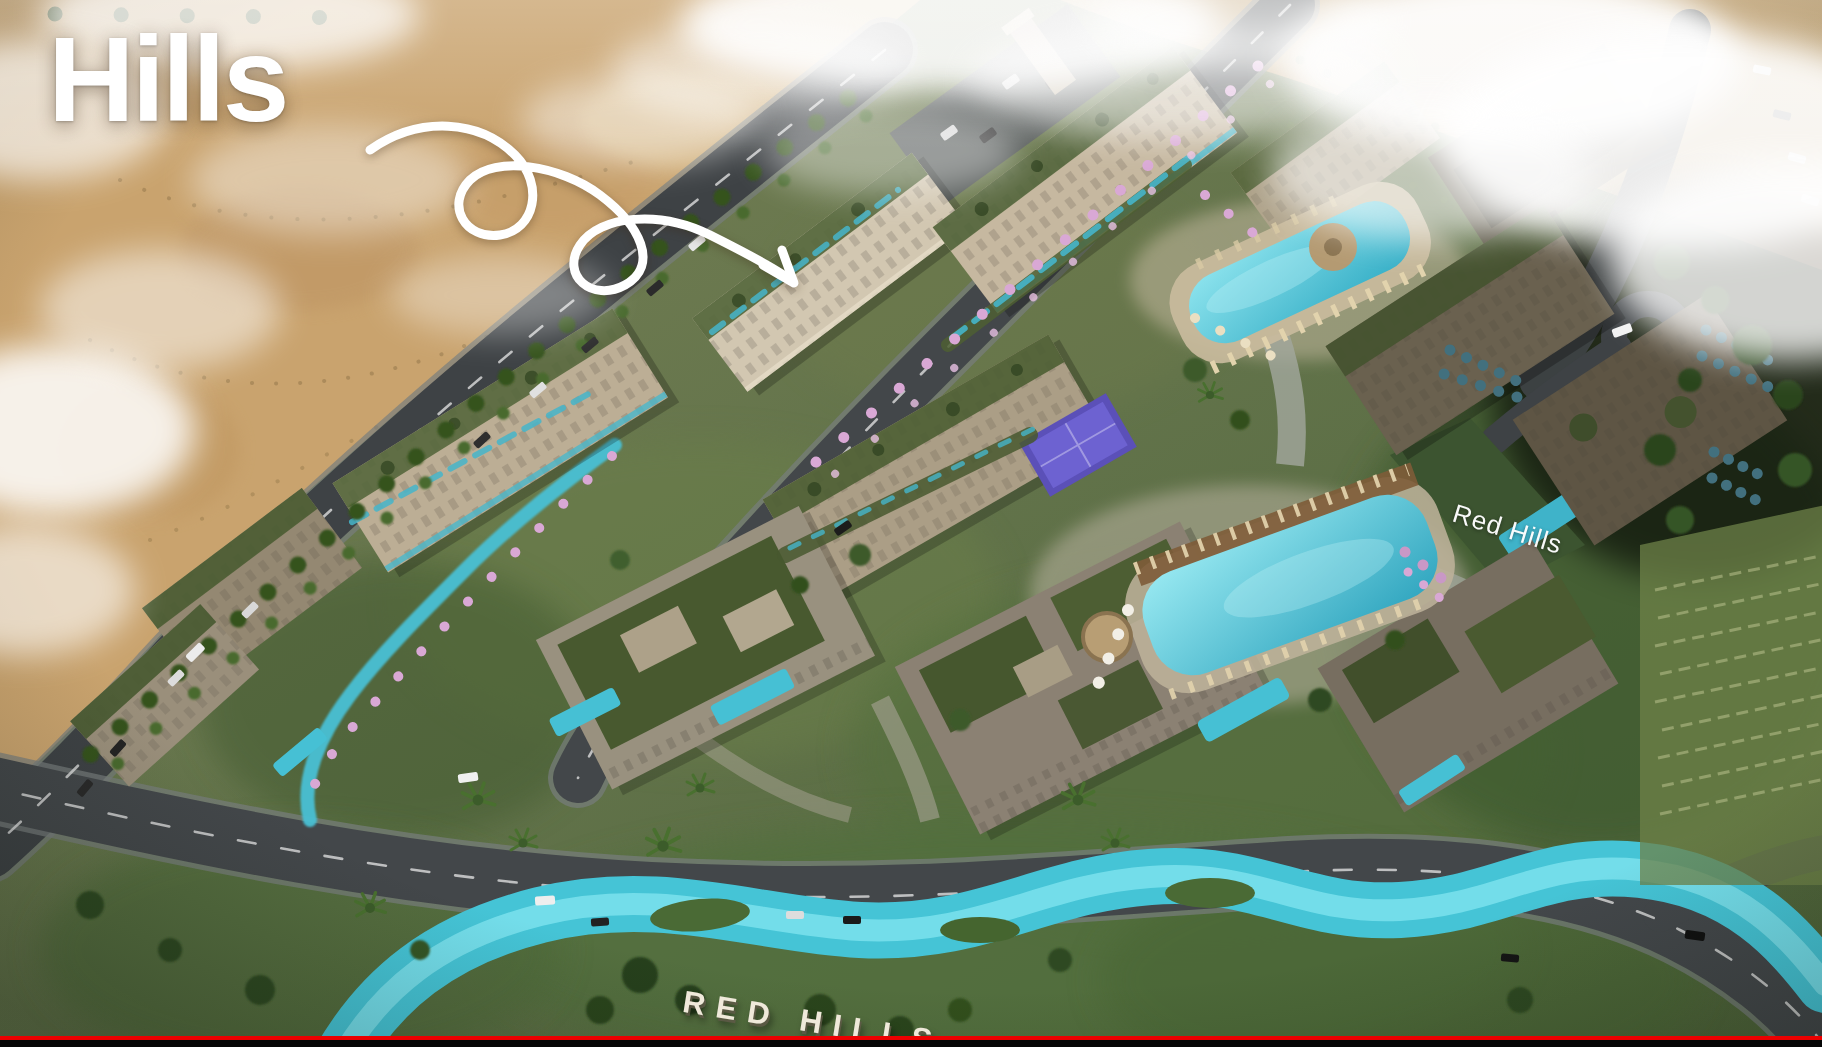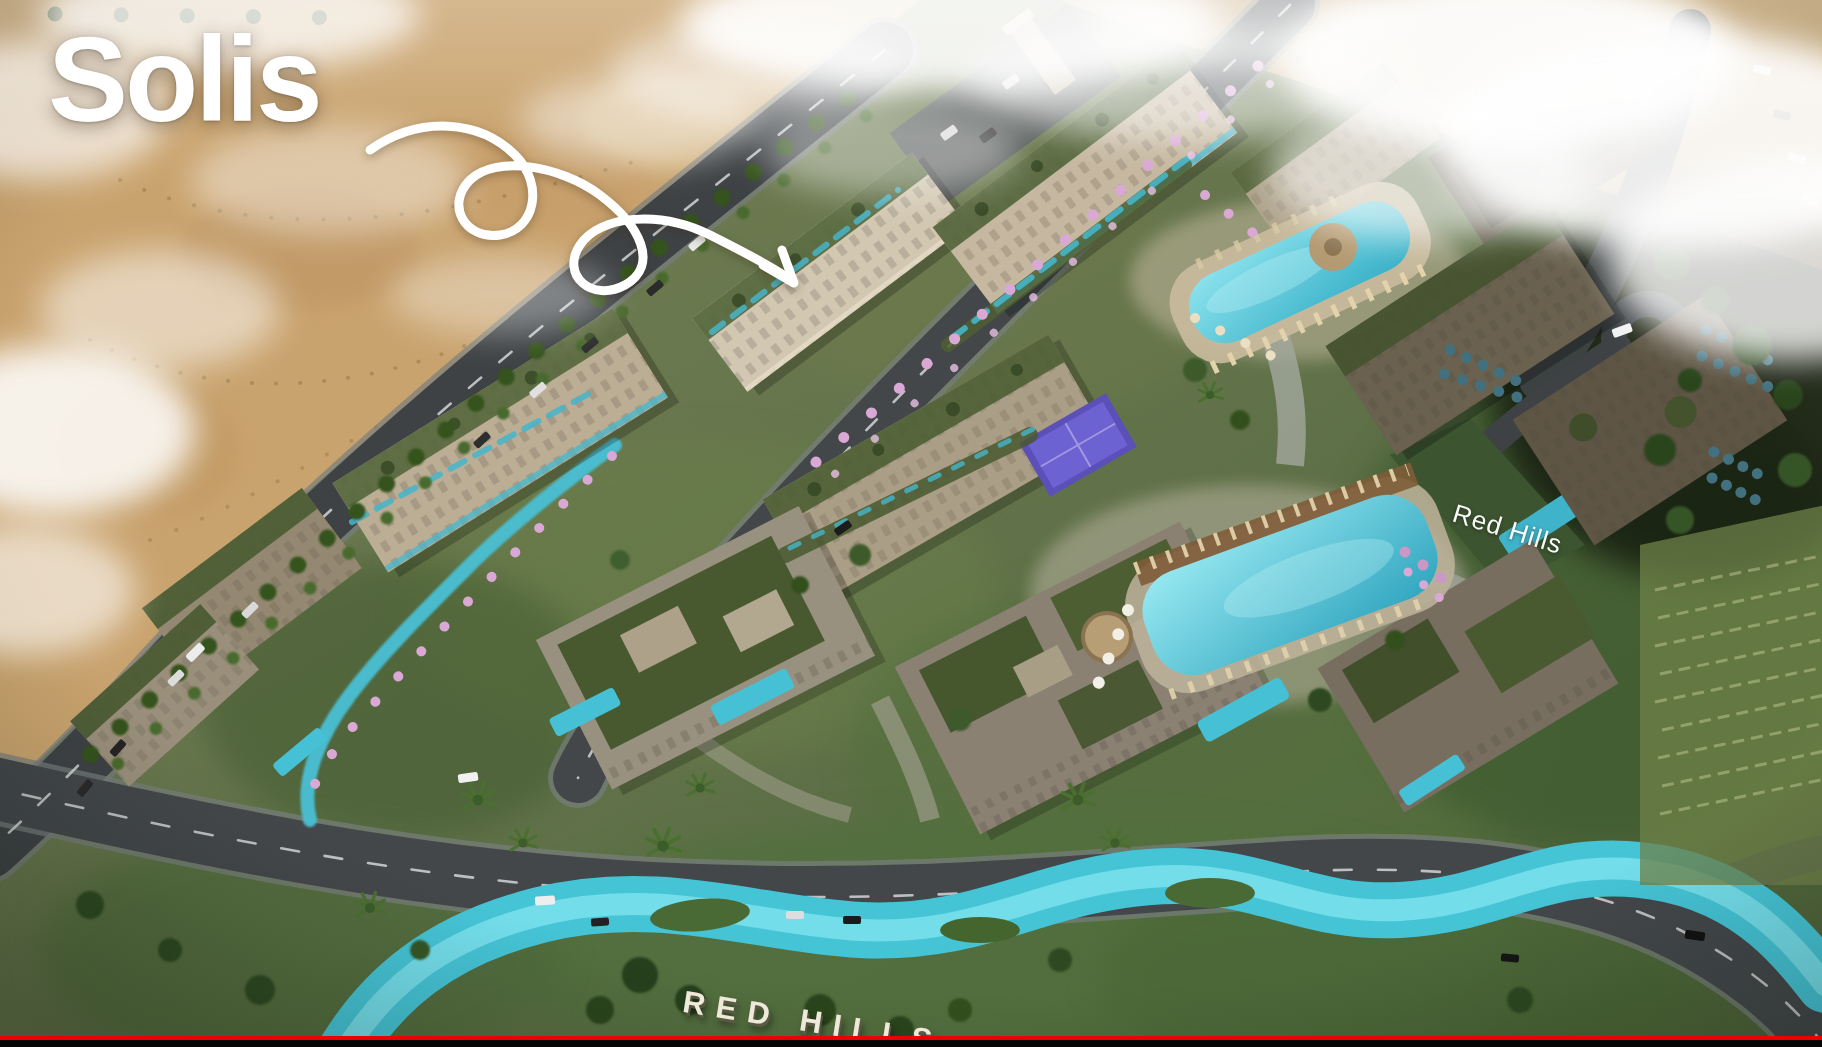--- a/index.html
+++ b/index.html
@@ -480,21 +480,21 @@
     <ellipse cx="25" cy="590" rx="110" ry="65" opacity=".6" filter="url(#bl)"></ellipse>
     <ellipse cx="500" cy="295" rx="110" ry="40" opacity=".35" filter="url(#bl)"></ellipse>
     <ellipse cx="890" cy="150" rx="130" ry="45" opacity=".4" filter="url(#bl)"></ellipse>
     <ellipse cx="1240" cy="20" rx="150" ry="50" opacity=".6" filter="url(#bl)"></ellipse>
     <ellipse cx="640" cy="120" rx="120" ry="45" opacity=".45" filter="url(#bl)"></ellipse>
     <ellipse cx="330" cy="180" rx="140" ry="55" opacity=".4" filter="url(#bl)"></ellipse>
   </g>
   <rect x="0" y="0" width="1822" height="150" fill="url(#hazeGrad)" opacity=".45"></rect>
 </svg>
 
-<div class="overlay-label solis-title">Solis</div>
+<div class="overlay-label solis-title">Hills</div>
 
 <svg class="doodle-arrow" viewBox="0 0 500 220">
   <g fill="none" stroke="#ffffff" stroke-width="9" stroke-linecap="round" stroke-linejoin="round" style="filter:drop-shadow(0 3px 5px rgba(60,40,20,.35))">
     <path d="M 40,55 C 90,20 150,25 185,60 C 215,90 205,135 170,140 C 135,145 115,110 140,85 C 165,60 230,70 270,100 C 310,130 330,170 295,190 C 262,208 230,180 250,150 C 270,120 330,115 380,140 C 420,160 448,175 462,186"></path>
     <path d="M 433,170 L 464,188 L 452,155"></path>
   </g>
 </svg>
 
 <div class="overlay-label hillside-brand">Red Hills</div>
 

